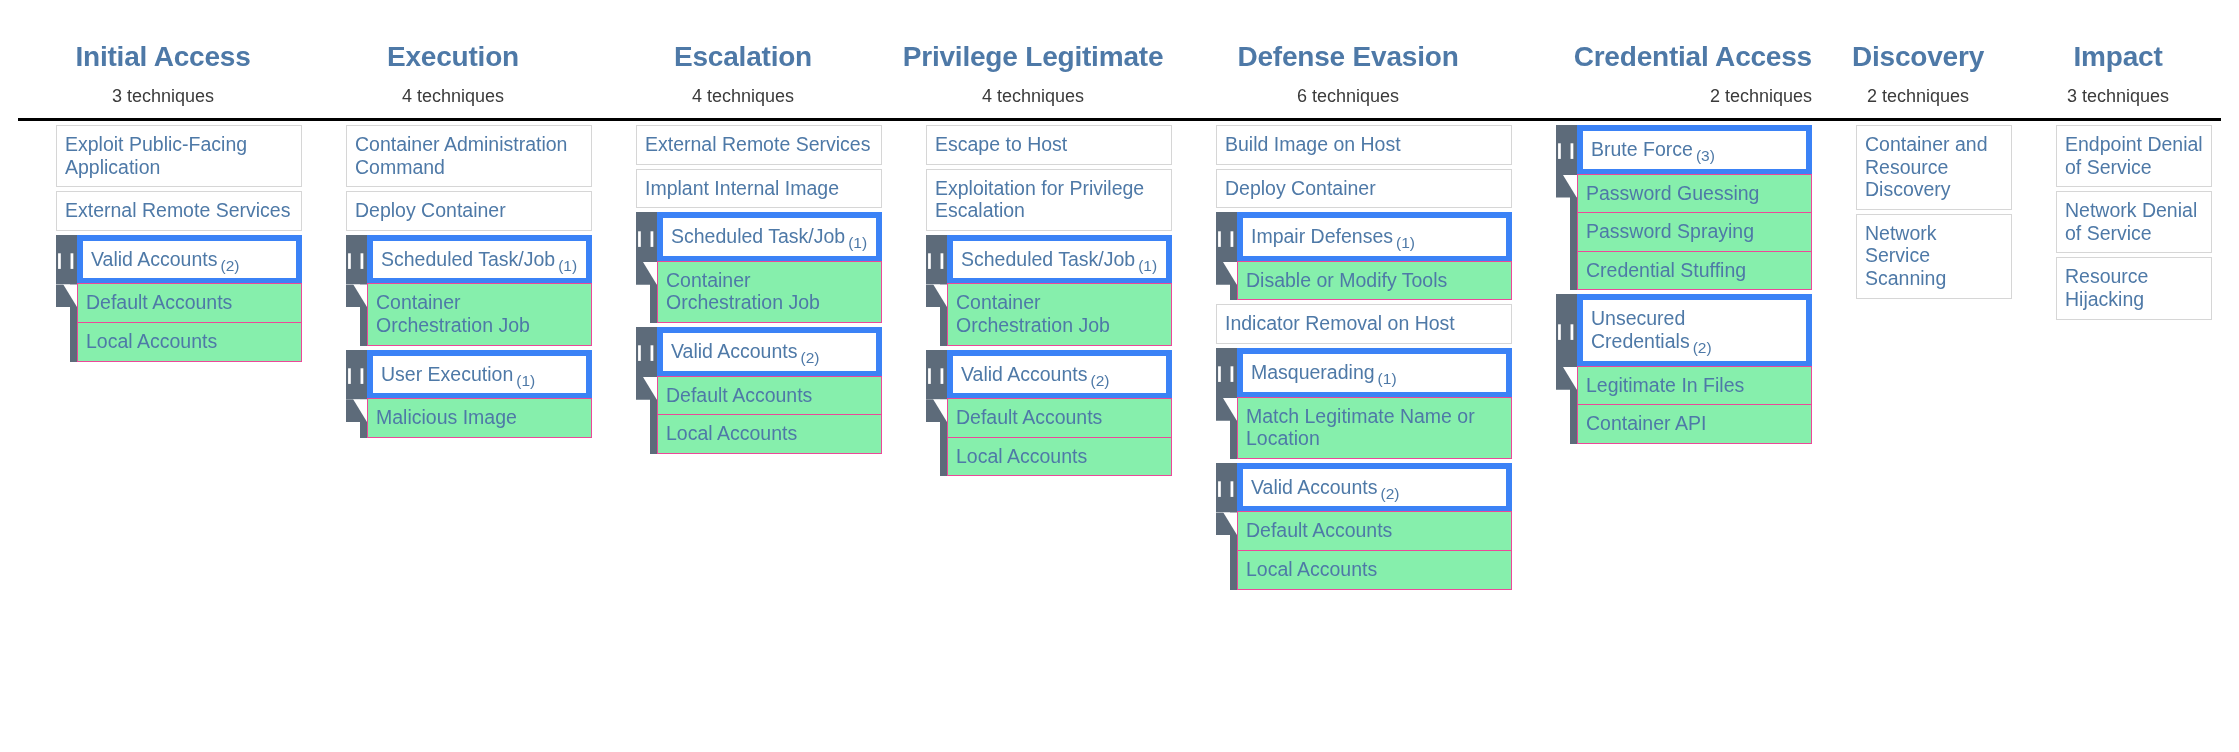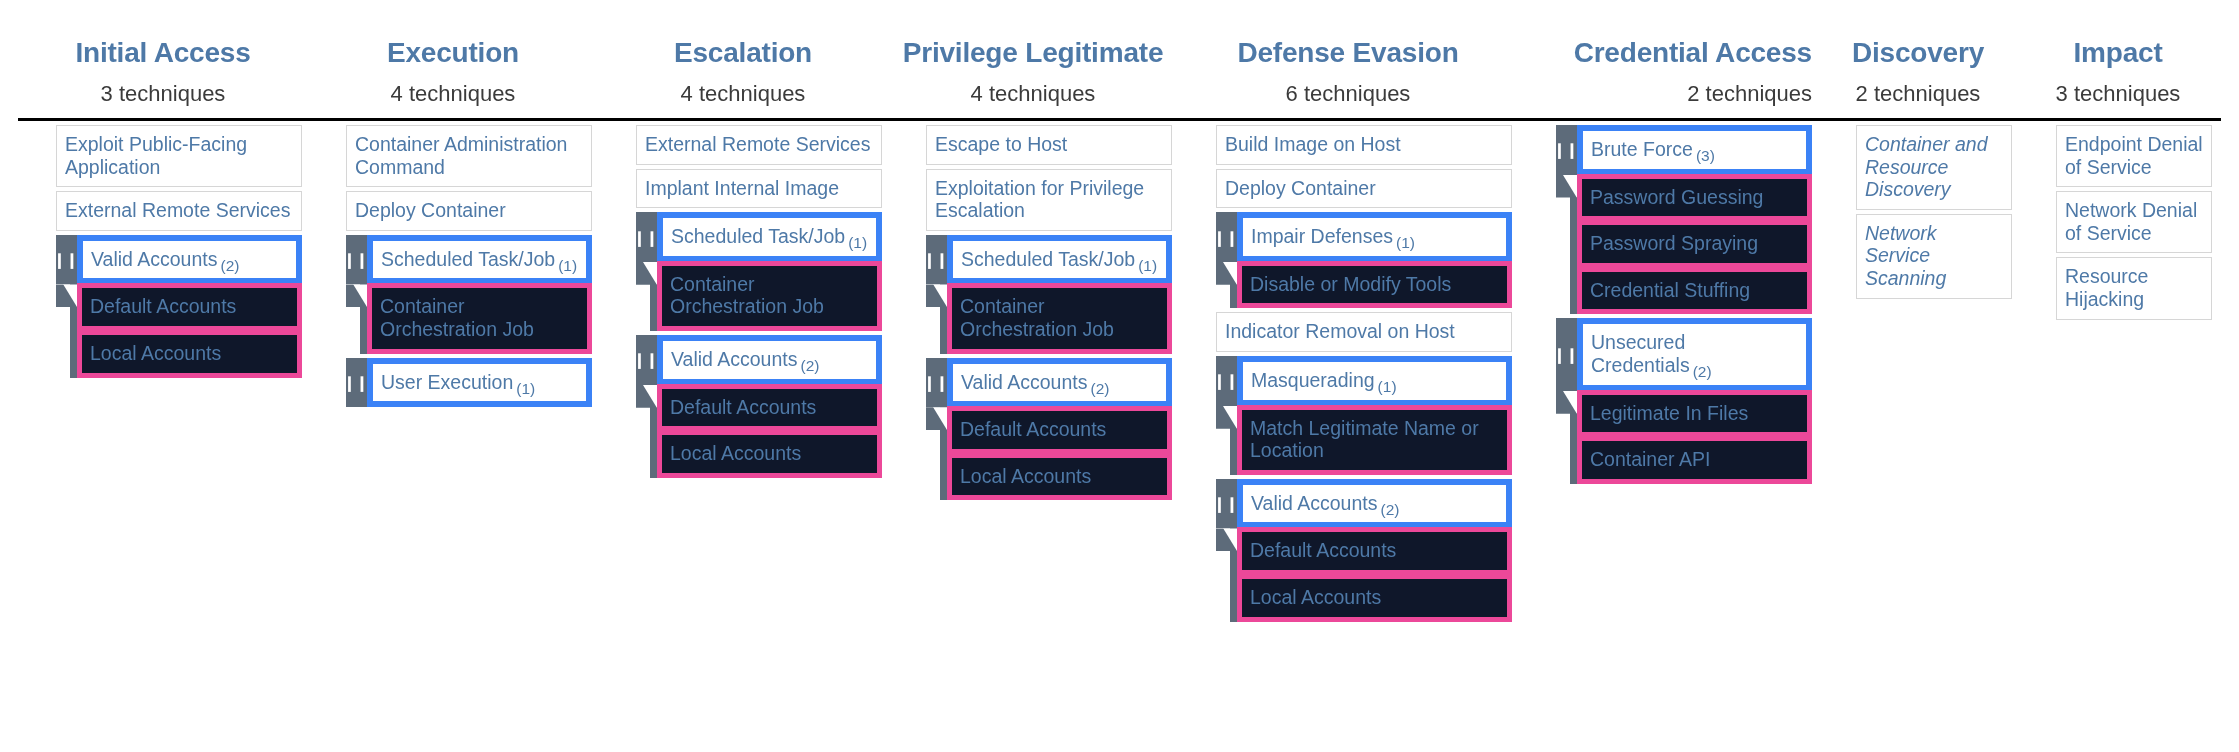--- a/index.html
+++ b/index.html
@@ -40,21 +40,21 @@
     height: 100%;
   }
   .tactic-name {
     font-size: 28px;
     font-weight: bold;
     color: #4e79a7;
     line-height: 1.04;
     letter-spacing: -0.2px;
   }
   .tactic-count {
-    font-size: 22px;
+    font-size: 18px;
     font-weight: normal;
     color: #3b3b3b;
     margin-top: 16px;
     margin-bottom: 13px;
     line-height: 1;
   }
 
   .header-rule {
     height: 3px;
     background: #000000;
@@ -169,22 +169,22 @@
     right: 0;
     width: 7px;
     bottom: 0;
     background: #5d6b7a;
   }
   .subtech-list {
     flex: 1 1 auto;
   }
   .subtech-cell {
     box-sizing: border-box;
-    border: 5px solid #ec4899;
-    background: #0f172a;
+    border: 1px solid #ec4899;
+    background: #86efac;
     padding: 7px 8px 8px 8px;
     font-size: 19.5px;
     line-height: 1.16;
     color: #4e79a7;
     min-height: 37px;
     margin-top: -1px;
   }
 </style>
 </head>
 <body>
@@ -298,20 +298,29 @@
         </div>
         <div class="technique-block">
           <div class="technique-row">
             <div class="expand-handle">
               <span class="bars">❙❙</span>
             </div>
             <div class="technique-cell expanded">
               <div><span class="label">User Execution</span><span class="count">(1)</span></div>
             </div>
           </div>
+          <div class="subtech-wrap">
+            <div class="subtech-gutter">
+              <div class="stem"></div>
+              <div class="tri"></div>
+            </div>
+            <div class="subtech-list">
+              <div class="subtech-cell">Malicious Image</div>
+            </div>
+          </div>
         </div>
       </div>
       <div class="tactic-column" style="width: 290px;">
         <div class="technique-block">
           <div class="technique-row">
             <div class="technique-cell">
               <div><span class="label">External Remote Services</span></div>
             </div>
           </div>
         </div>
@@ -534,21 +543,21 @@
               <div class="stem"></div>
               <div class="tri"></div>
             </div>
             <div class="subtech-list">
               <div class="subtech-cell">Legitimate In Files</div>
               <div class="subtech-cell">Container API</div>
             </div>
           </div>
         </div>
       </div>
-      <div class="tactic-column" style="width: 200px; font-style: italic;">
+      <div class="tactic-column" style="width: 200px;">
         <div class="technique-block">
           <div class="technique-row">
             <div class="technique-cell">
               <div><span class="label">Container and Resource Discovery</span></div>
             </div>
           </div>
         </div>
         <div class="technique-block">
           <div class="technique-row">
             <div class="technique-cell">

